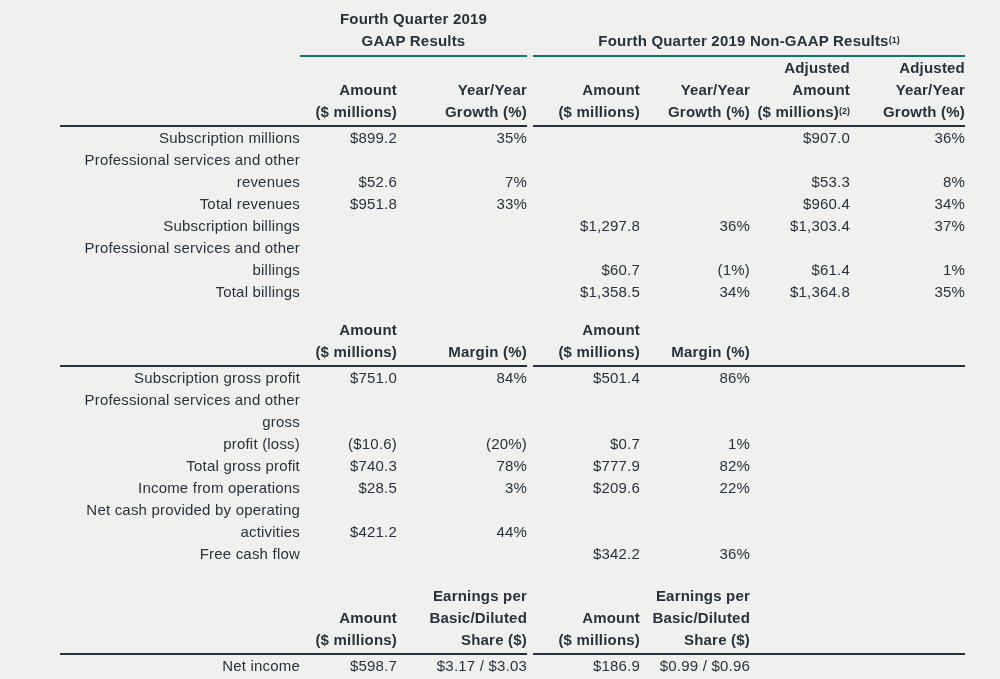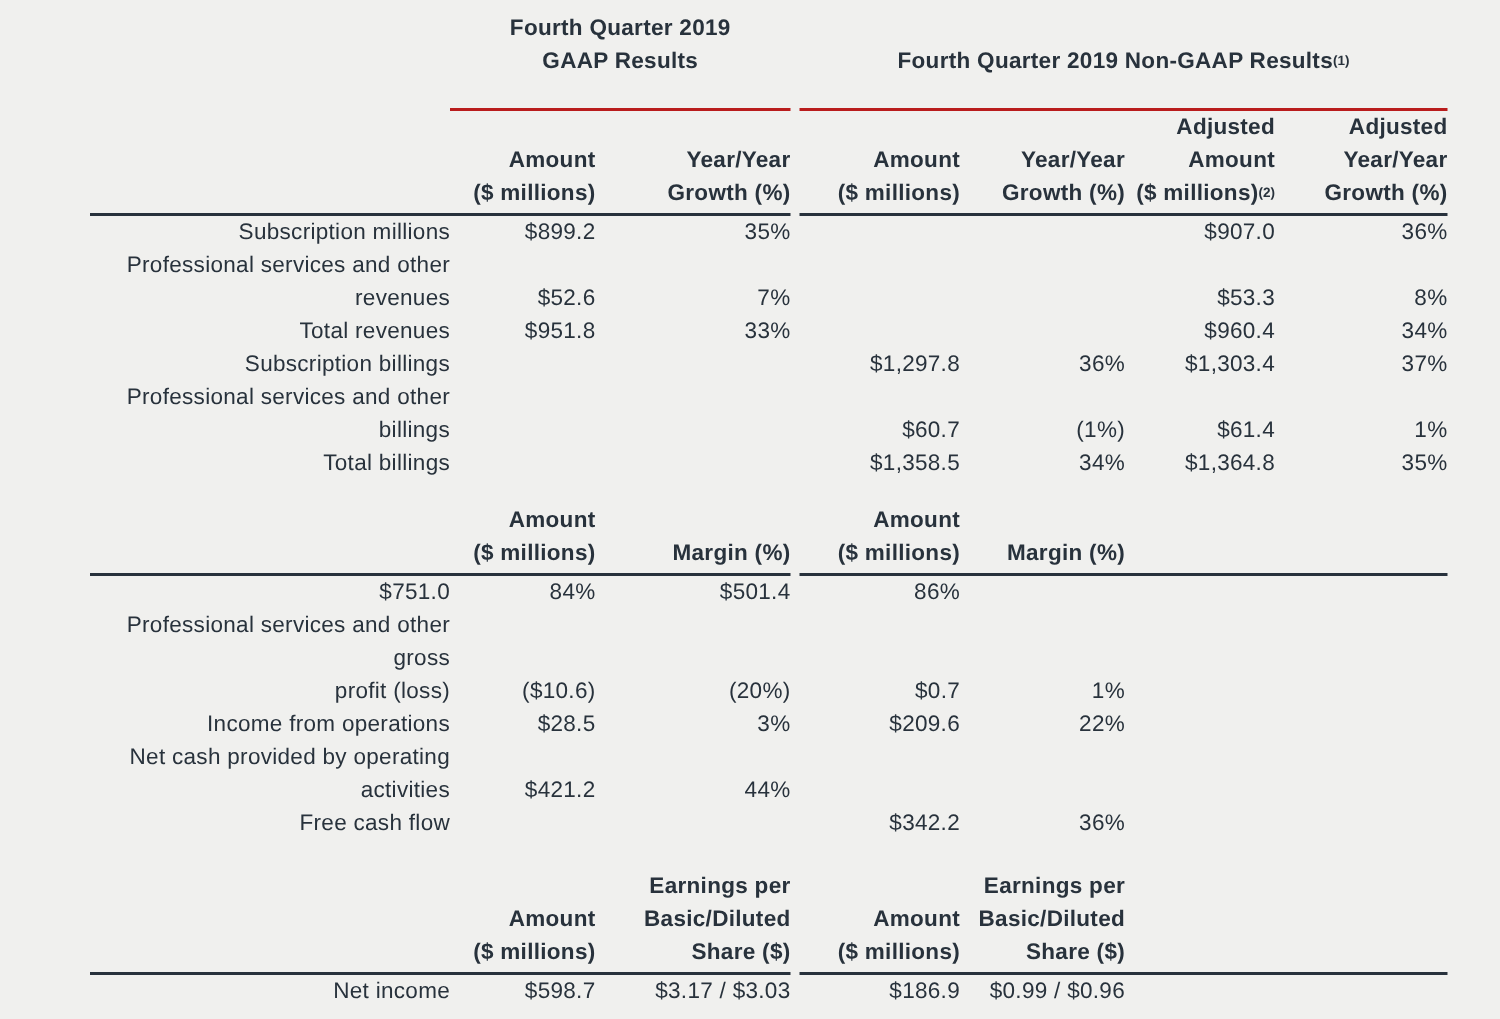--- a/index.html
+++ b/index.html
@@ -33,21 +33,21 @@
     width: 227px; flex: 0 0 auto;
     text-align: center; font-weight: bold; letter-spacing: .2px;
     line-height: 22px;
   }
   .span-gap { width: 6px; flex: 0 0 auto; }
   .span-nongaap {
     width: 432px; flex: 0 0 auto;
     text-align: center; font-weight: bold; letter-spacing: .2px;
     line-height: 22px;
   }
-  .underlined { border-bottom: 2px solid #b91c1c; padding-bottom: 20px; }
+  .underlined { border-bottom: 2px solid #0f766e; padding-bottom: 3px; }
   
   .row {
     display: grid;
     grid-template-columns: 240px 97px 130px 113px 110px 100px 115px;
     align-items: end;
   }
   .c {
     text-align: right;
     line-height: 22px;
     white-space: pre-line;
@@ -178,38 +178,48 @@
         <div class="c"></div>
         <div class="c"></div>
       </div>
       <div class="rule">
         <div class="seg1"></div>
         <div class="gapseg"></div>
         <div class="seg2"></div>
       </div>
       <div class="group">
         <div class="row">
+          <div class="c">Subscription gross profit</div>
           <div class="c">$751.0</div>
           <div class="c">84%</div>
           <div class="c">$501.4</div>
           <div class="c">86%</div>
           <div class="c"></div>
           <div class="c"></div>
         </div>
         <div class="row">
           <div class="c">Professional services and other gross
 profit (loss)</div>
           <div class="c">($10.6)</div>
           <div class="c">(20%)</div>
           <div class="c">$0.7</div>
           <div class="c">1%</div>
           <div class="c"></div>
           <div class="c"></div>
         </div>
         <div class="row">
+          <div class="c">Total gross profit</div>
+          <div class="c">$740.3</div>
+          <div class="c">78%</div>
+          <div class="c">$777.9</div>
+          <div class="c">82%</div>
+          <div class="c"></div>
+          <div class="c"></div>
+        </div>
+        <div class="row">
           <div class="c">Income from operations</div>
           <div class="c">$28.5</div>
           <div class="c">3%</div>
           <div class="c">$209.6</div>
           <div class="c">22%</div>
           <div class="c"></div>
           <div class="c"></div>
         </div>
         <div class="row">
           <div class="c">Net cash provided by operating

